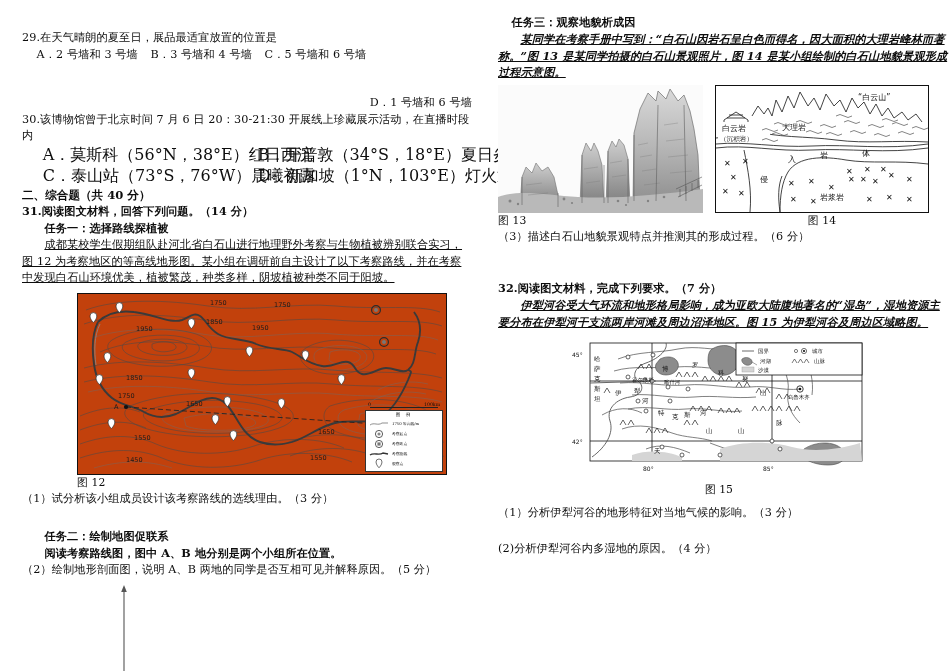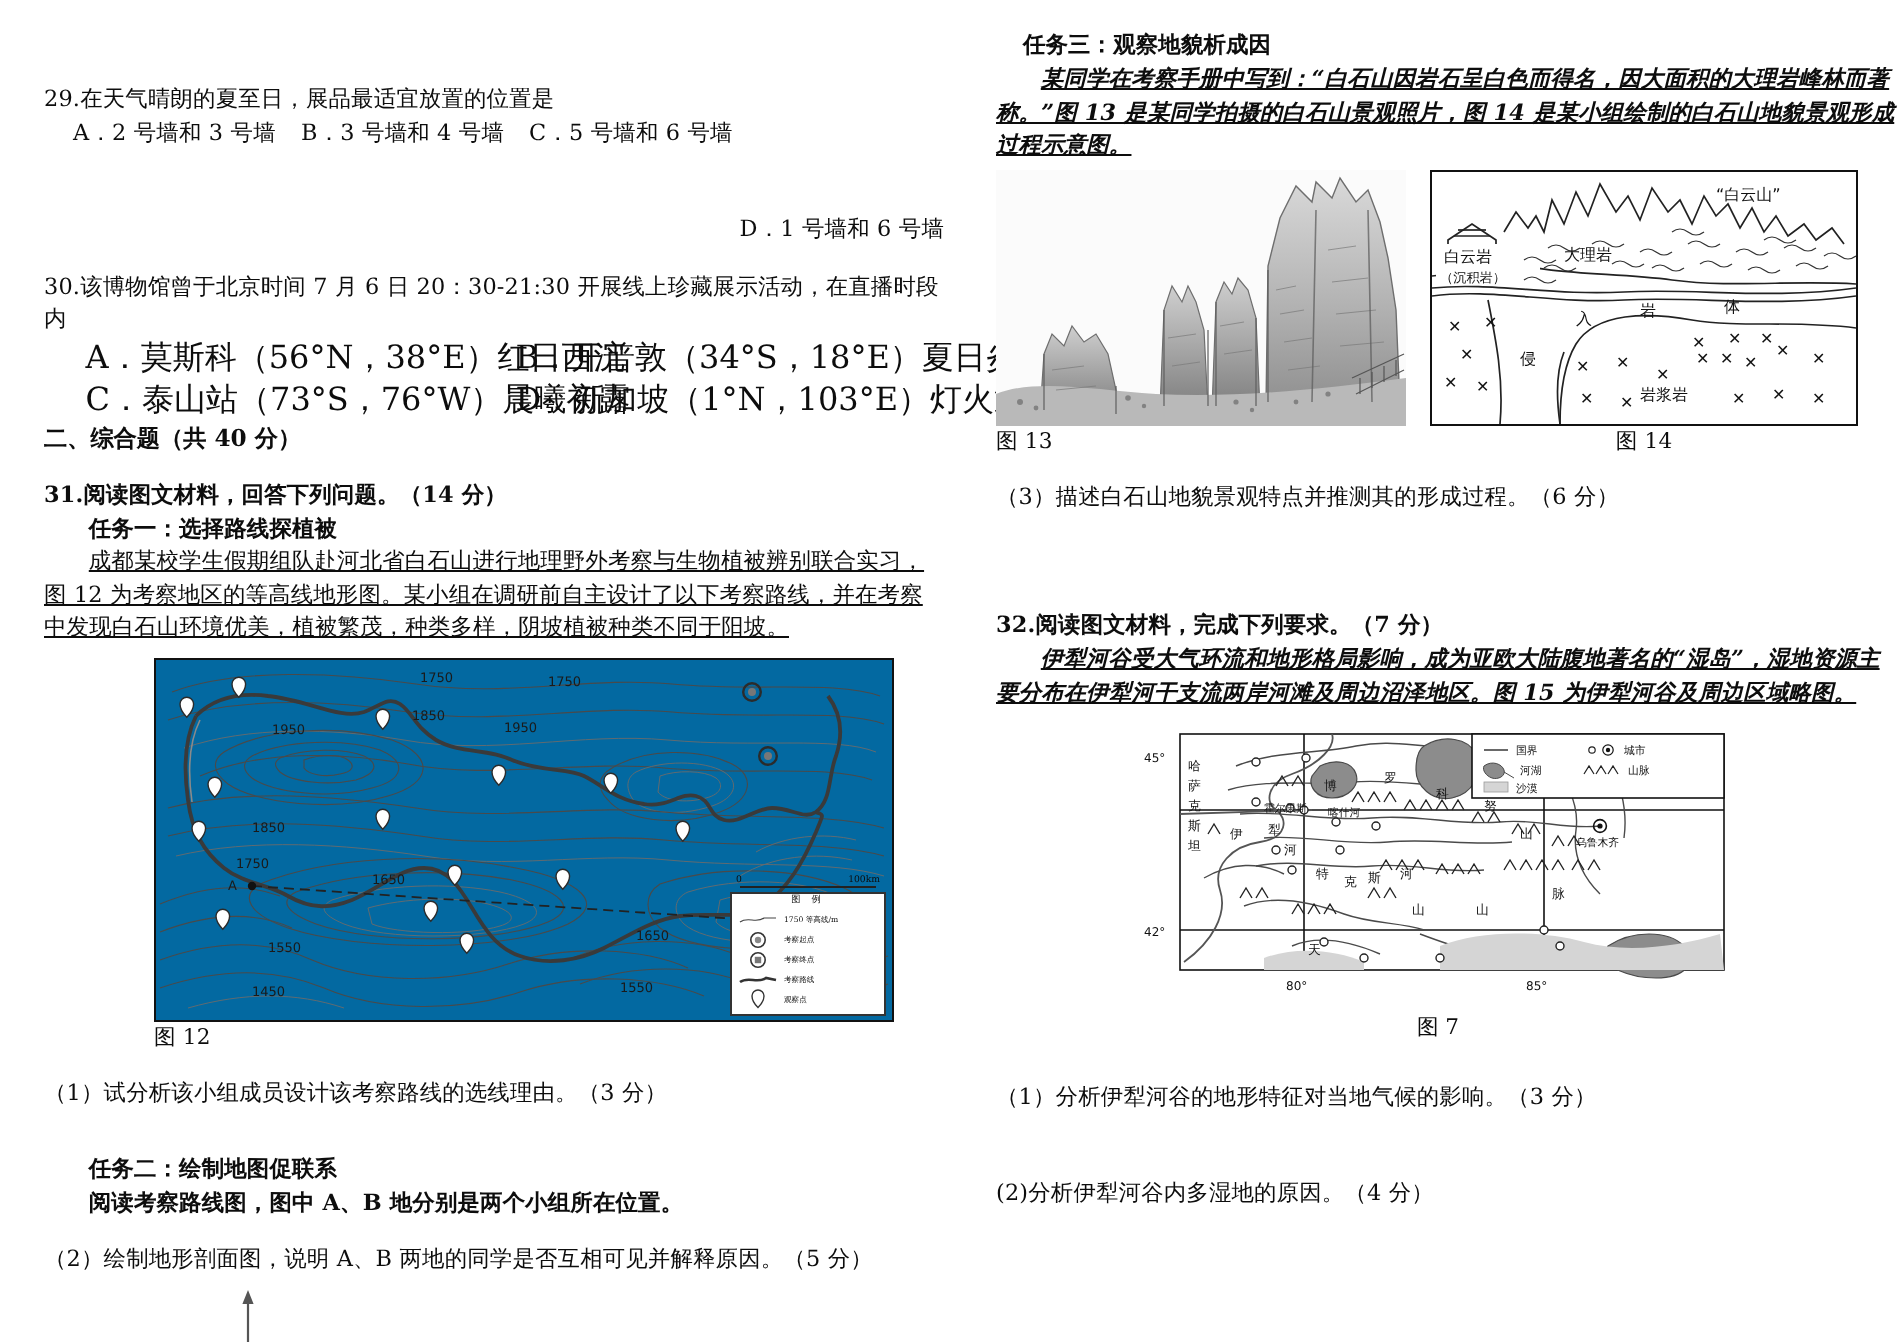--- a/index.html
+++ b/index.html
@@ -26,21 +26,21 @@
     padding: 0;
   }
   .col-left  { left: 22px; }
   .col-right { left: 498px; }
 
   .q, .para, .task, .sub, .opts, .cap {
     font-size: 11.2px;
     line-height: 1.5;
     letter-spacing: 0.1px;
   }
-  .q { margin-top: 12px; }
+  .q { margin-top: 0; }
   .indent2 { text-indent: 2em; text-decoration: underline; }
   .bold { font-weight: bold; }
   .task {
     font-weight: bold;
     margin-left: 2em;
     font-style: normal;
   }
   .opts {
     display: flex;
     margin-left: 1.3em;
@@ -62,21 +62,21 @@
   .spacer-sm { height: 8px; }
   .spacer-md { height: 20px; }
   .spacer-lg { height: 34px; }
 
   
   .topomap-wrap {
     margin: 6px 0 0 55px;
     width: 370px; height: 182px;
     border: 1.4px solid #111;
     position: relative;
-    background: #0369a1;
+    background: #c2410c;
     overflow: hidden;
   }
   .topomap-wrap svg { display: block; }
 
   .legend-box {
     position: absolute;
     right: 3px; bottom: 2px;
     width: 78px; height: 62px;
     border: 1px solid #333;
     background: #fff;
@@ -652,21 +652,21 @@
           <path d="M192,25 l5,3" stroke="#4a4a4a" stroke-width="0.5" fill="none"></path>
           <text class="mts" x="200" y="26">河湖</text>
           <path d="M232,26 l2.5,-4 l2.5,4 M238,26 l2.5,-4 l2.5,4 M244,26 l2.5,-4 l2.5,4" stroke="#222" stroke-width="0.6" fill="none"></path>
           <text class="mts" x="254" y="26">山脉</text>
           <rect x="182" y="30" width="12" height="5" fill="#d5d5d5" stroke="#999" stroke-width="0.4"></rect>
           <text class="mts" x="198" y="35">沙漠</text>
         </g>
       </svg>
     </div>
 
-    <div class="caption15">图 7</div>
+    <div class="caption15">图 15</div>
 
     <div class="spacer-sm"></div>
     <div class="q">（1）分析伊犁河谷的地形特征对当地气候的影响。（3 分）</div>
     <div class="spacer-md"></div>
     <div class="q">(2)分析伊犁河谷内多湿地的原因。（4 分）</div>
   </div>
 
 </div>
 
 </body></html>

